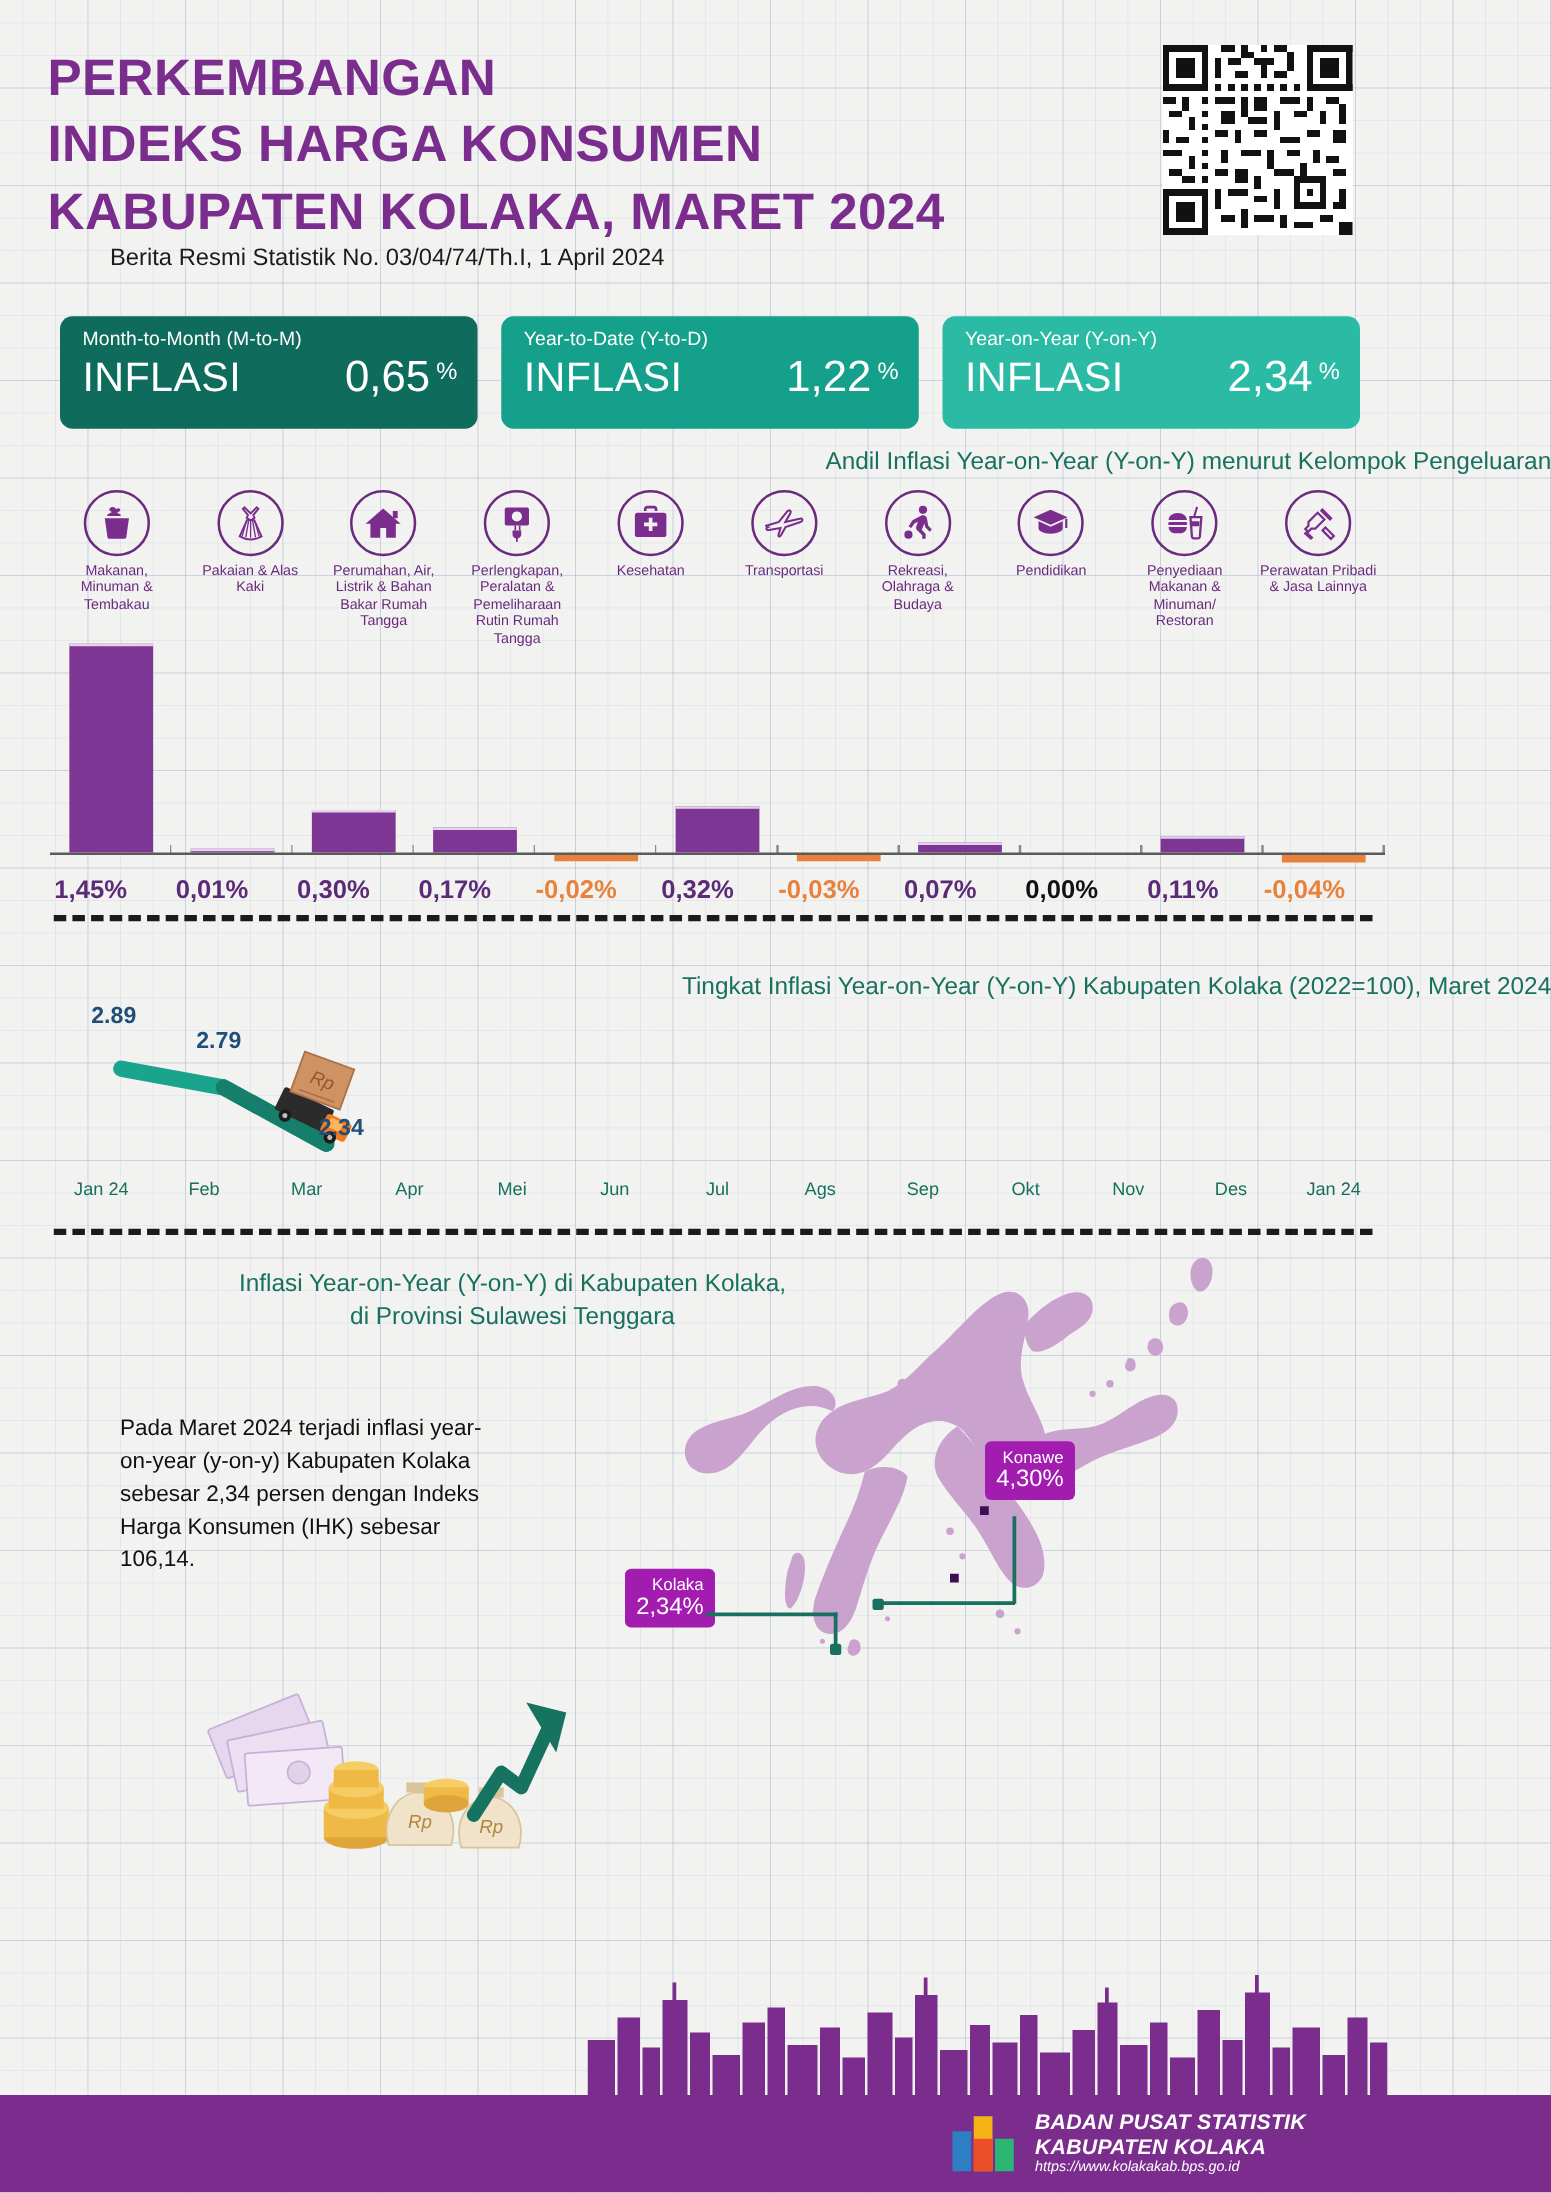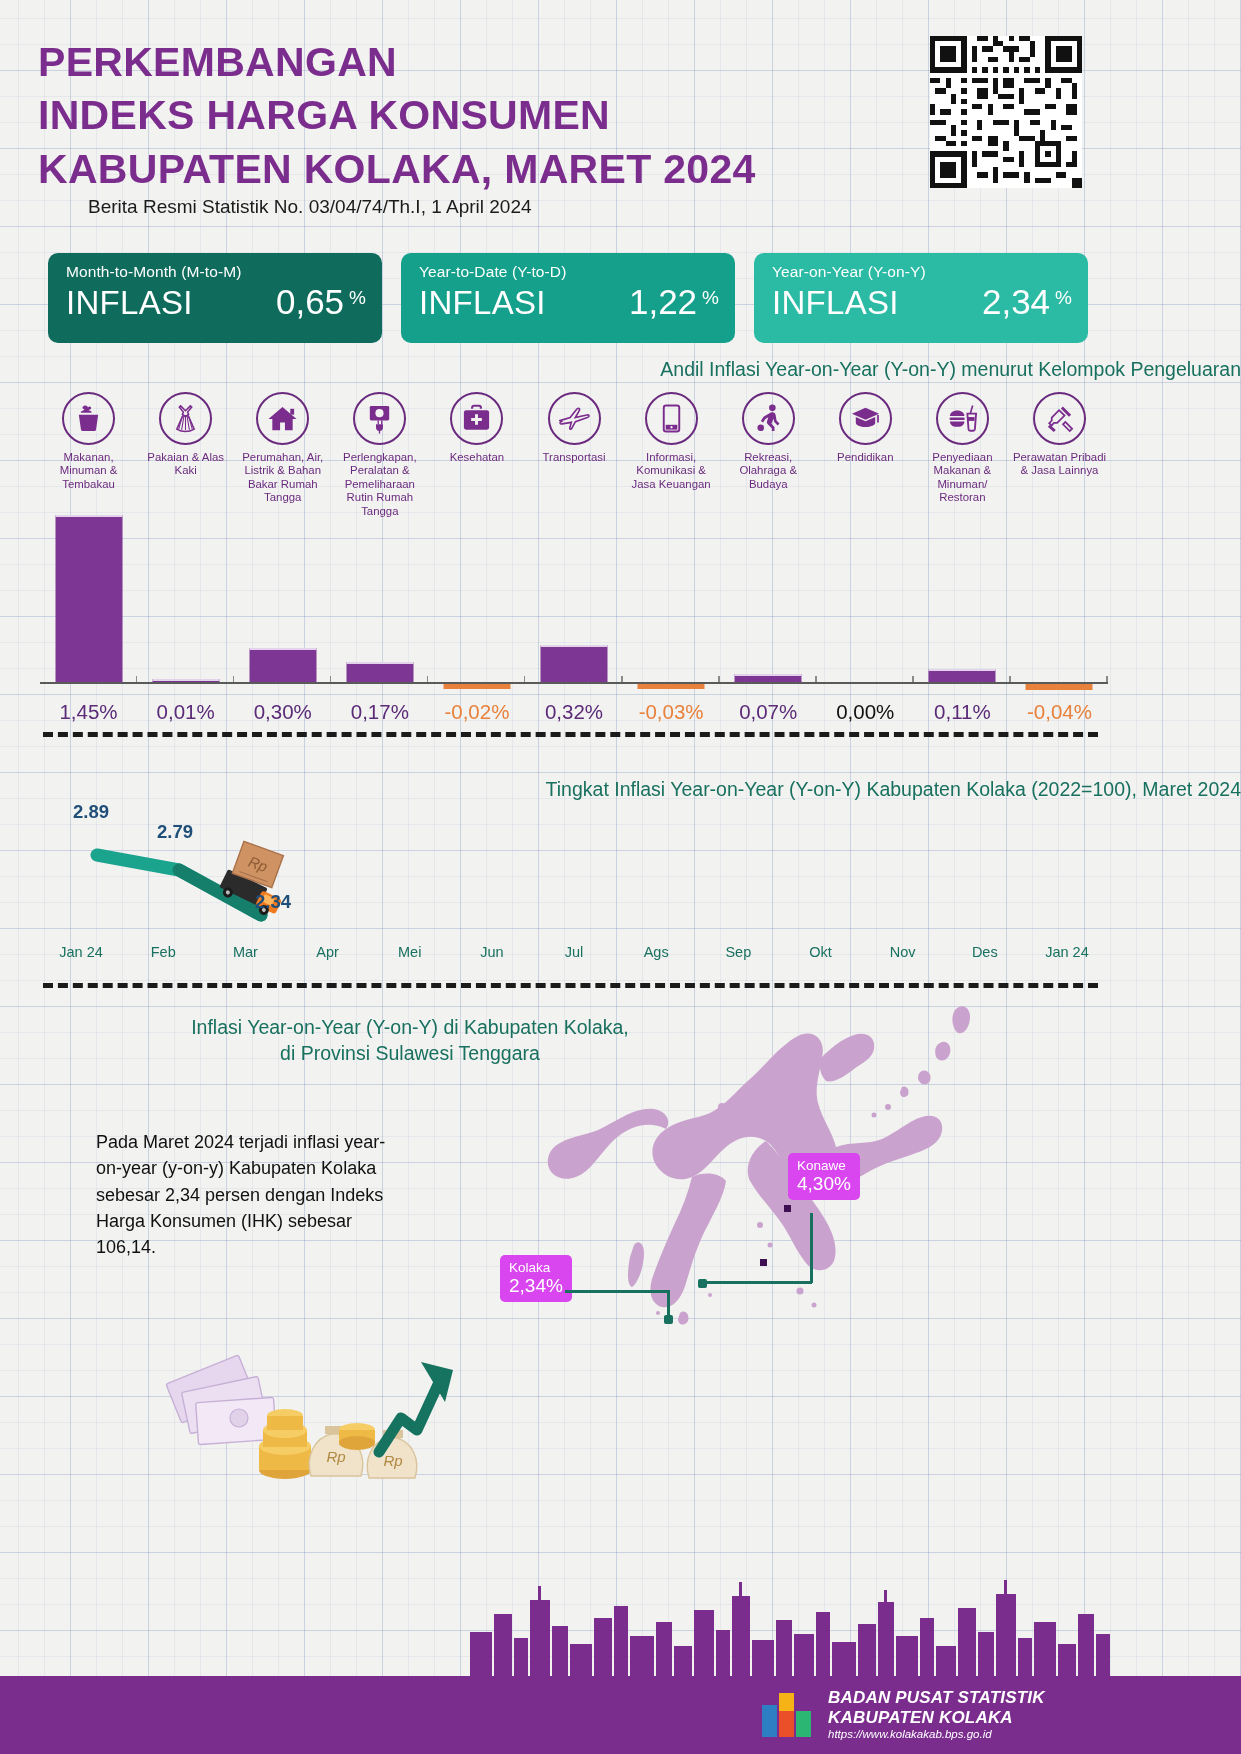--- a/index.html
+++ b/index.html
@@ -88,21 +88,21 @@
   }
   #bar-axis { left: 40px; top: 682px; width: 1068px; height: 2px; background: #5a5a5a; }
   #neg-area { left: 40px; top: 684px; width: 1068px; height: 14px; }
   #neg-area .ncols { display: flex; width: 100%; height: 100%; }
   #neg-area .ncol { flex: 1; position: relative; }
   #ticks { left: 40px; top: 676px; width: 1068px; height: 7px; }
   #ticks .tcols { display:flex; width:100%; height:100%; }
   #ticks .tcol { flex:1; position:relative; }
   #ticks .tk { position:absolute; right:0; bottom:0; width:1.6px; height:7px; background:#8a8a8a; }
 
-  #bar-values { left: 40px; top: 700px; width: 1068px; }
+  #bar-values { left: 24px; top: 700px; width: 1068px; font-weight: bold; }
   #bar-values .vcols { display: flex; width: 100%; }
   #bar-values .vcol { flex: 1; text-align: center; font-size: 20.5px; }
   .v-pos { color: #5b2b78; }
   .v-neg { color: #e8813c; }
   .v-zero { color: #111; }
 
   
   .dashed {
     left: 43px; width: 1055px; height: 0;
     border-top: 5px dashed #1b1b1b;
@@ -118,22 +118,22 @@
   #months .mcols { display: flex; width: 100%; }
   #months .mcol { flex: 1; text-align: center; font-size: 14.5px; color: #18705f; }
 
   
   #map-title { left: 130px; top: 1014px; width: 560px; text-align: center;
     color: #18705f; font-size: 19.5px; line-height: 1.34; }
   #map-para { left: 96px; top: 1129px; width: 300px; font-size: 18px; color: #111; line-height: 1.46; }
   #map-art { left: 470px; top: 995px; width: 640px; height: 350px; }
 
   .map-tag {
-    position: absolute; background: #d946ef; color: #fff; border-radius: 5px;
-    padding: 5px 9px 6px 9px; line-height: 1.12;
+    position: absolute; background: #a21caf; color: #fff; border-radius: 5px;
+    padding: 5px 9px 6px 9px; line-height: 1.12; text-align: right;
   }
   .map-tag .t-name { font-size: 13.5px; }
   .map-tag .t-val { font-size: 19px; }
   .tag-line { position: absolute; background: #18705f; }
   .tag-dot { position: absolute; width: 9px; height: 9px; background: #18705f; border-radius: 2px; }
 
   
   #money-art { left: 165px; top: 1330px; width: 300px; height: 160px; }
   #skyline { left: 470px; bottom: 78px; width: 640px; height: 110px; }
 
@@ -366,31 +366,20 @@
         <div class="cat-icon">
           <svg viewBox="0 0 32 32">
             <path d="M1 18.2 11.5 15l6.5-8.2c.9-1.2 2-1.6 2.7-1.1.7.5.6 1.7-.2 2.9L16.8 15l11.8-2.6c1.2-.3 2.1 0 2.3.7.2.8-.4 1.5-1.6 1.9L17 19.3l-3.7 6.6c-.5.9-1.2 1.3-1.7 1.1-.5-.2-.6-1-.3-2l1.5-5-9.6 1.6c-1 .2-1.8-.1-2-.7-.2-.7.3-1.3 1.3-1.7z" fill="none" stroke="#7b2d8e" stroke-width="1.7"></path>
           </svg>
         </div>
         <div class="cat-label">Transportasi</div>
       </div>
       <div class="cat-col">
         <div class="cat-icon">
           <svg viewBox="0 0 32 32">
-            <rect x="8" y="2.5" width="16" height="27" rx="2.4" fill="none" stroke="#7b2d8e" stroke-width="2"></rect>
-            <rect x="10" y="6" width="12" height="16.5" rx="1" fill="#f2f2f0"></rect>
-            <rect x="10" y="22.5" width="12" height="5" fill="#7b2d8e"></rect>
-            <circle cx="16" cy="25" r="1.2" fill="#f2f2f0"></circle>
-          </svg>
-        </div>
-        <div class="cat-label">Informasi, Komunikasi &amp; Jasa Keuangan</div>
-      </div>
-      <div class="cat-col">
-        <div class="cat-icon">
-          <svg viewBox="0 0 32 32">
             <circle cx="20" cy="5" r="3.4"></circle>
             <path d="M18.8 9.6c2.6-.6 4.3.8 4.6 3l.9 5.4 3 3.2-1.8 1.9-3.6-3.6-.7-3.2-2.2 5.2 3.2 3.4V29h-2.8v-3l-4.4-4.4c-.7-.7-.9-1.6-.6-2.5l1.4-4.4-3 1.8-2.4 3.6-2.3-1.4 2.8-4.4c.3-.5.7-.8 1.2-1z"></path>
             <circle cx="8" cy="25.5" r="3.4"></circle>
           </svg>
         </div>
         <div class="cat-label">Rekreasi, Olahraga &amp; Budaya</div>
       </div>
       <div class="cat-col">
         <div class="cat-icon">
           <svg viewBox="0 0 32 32">

